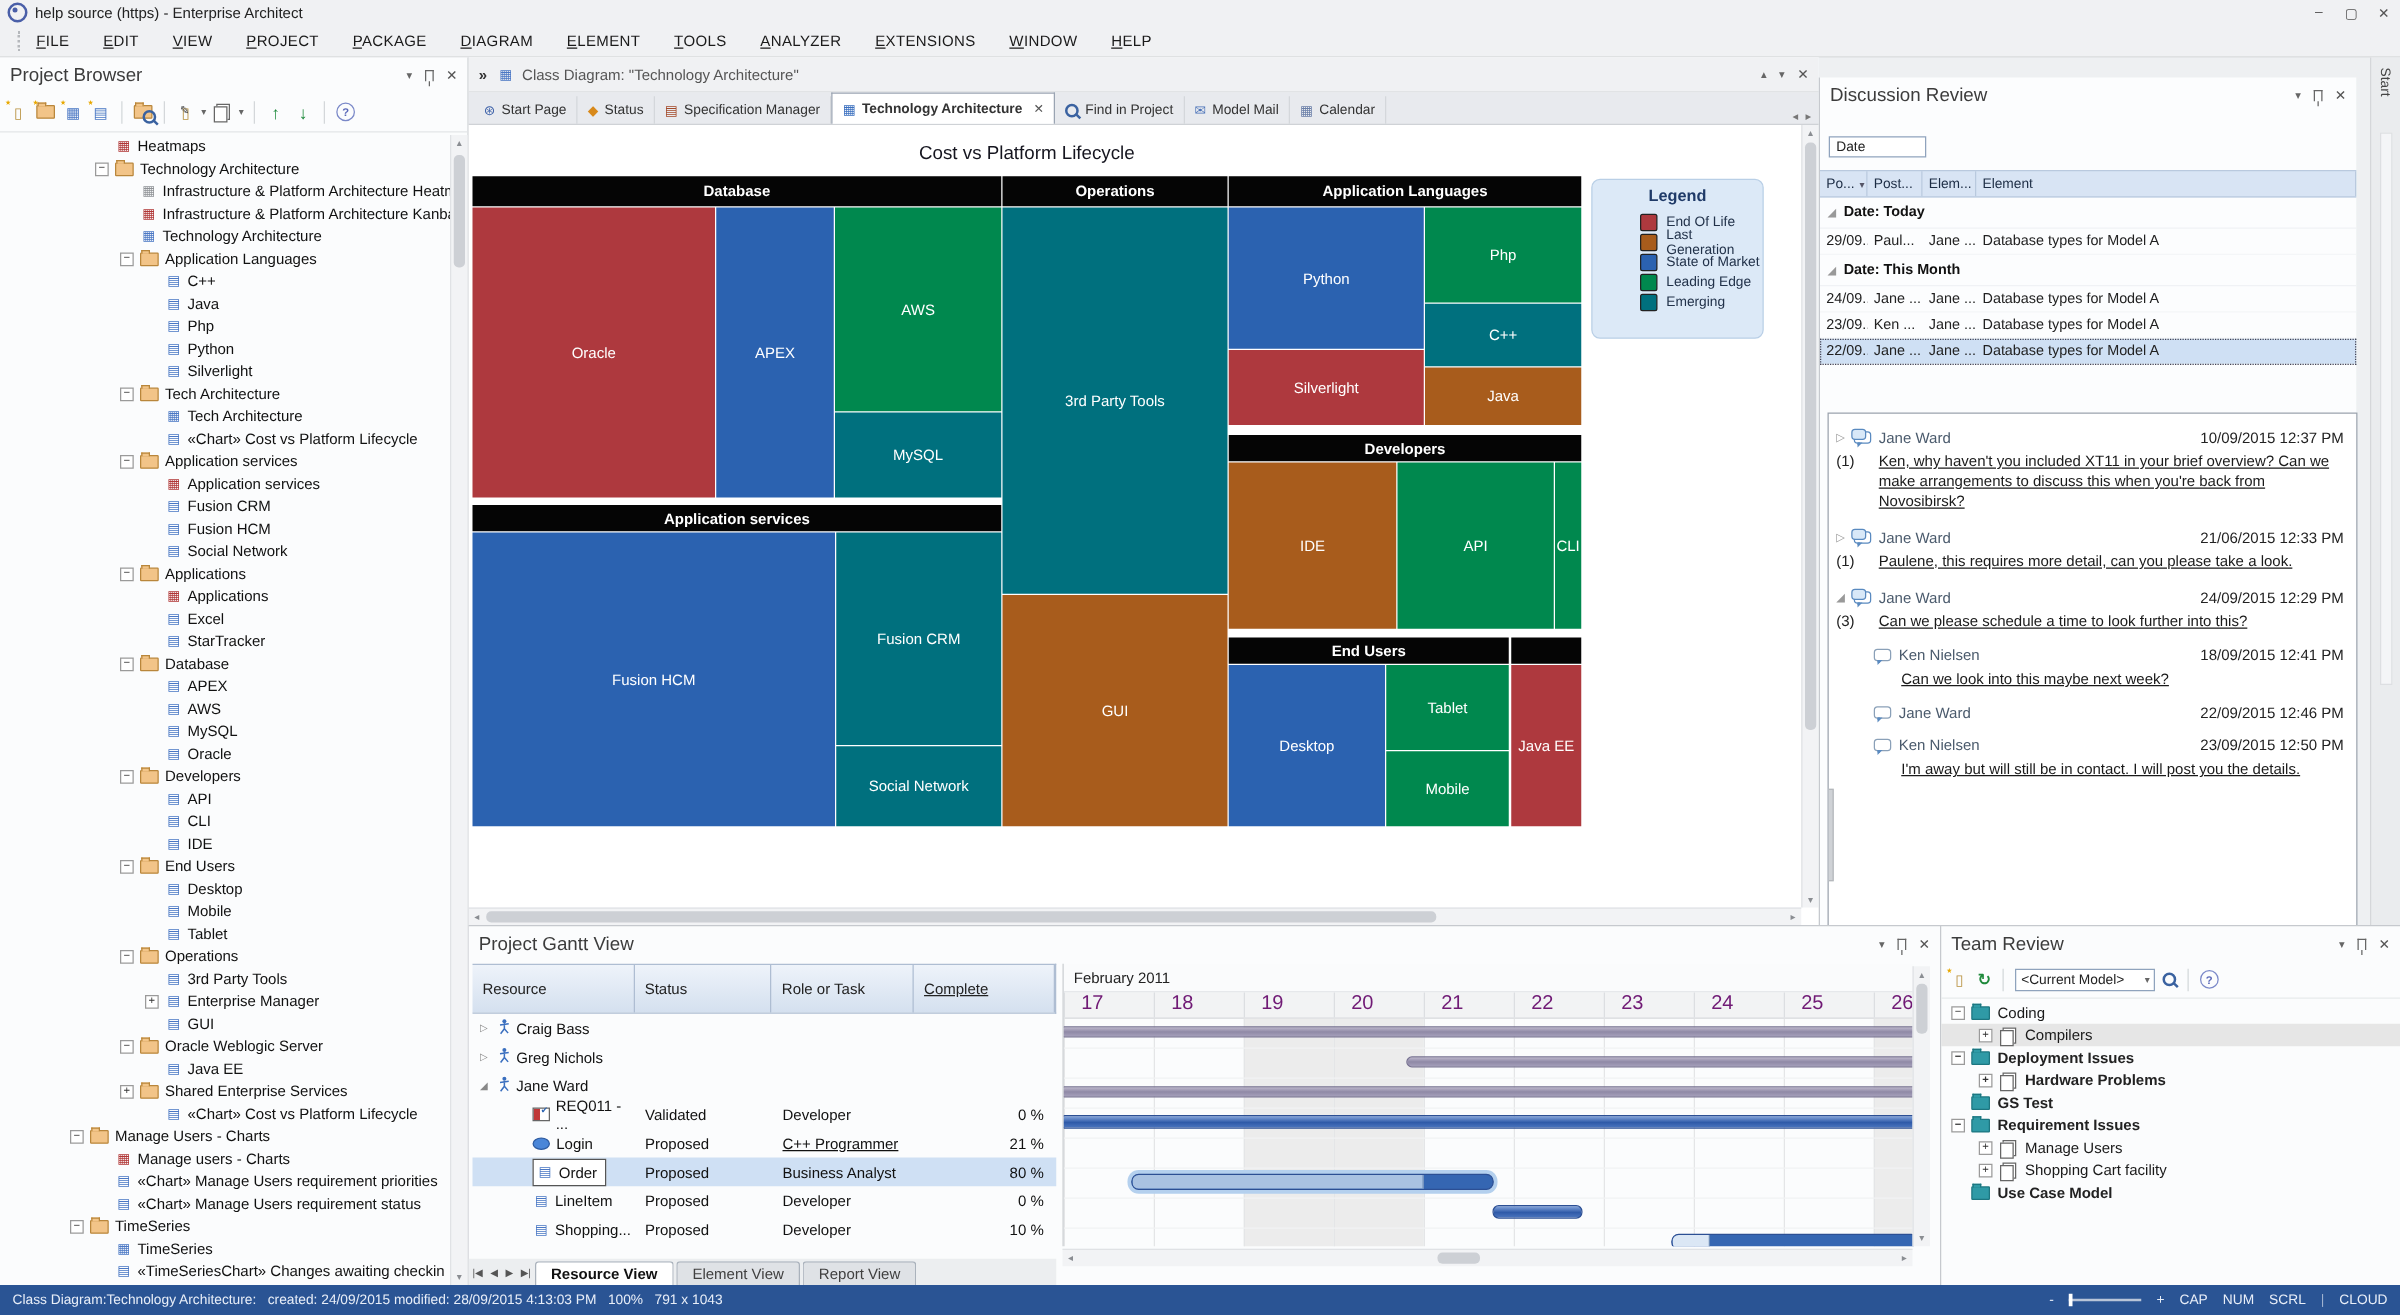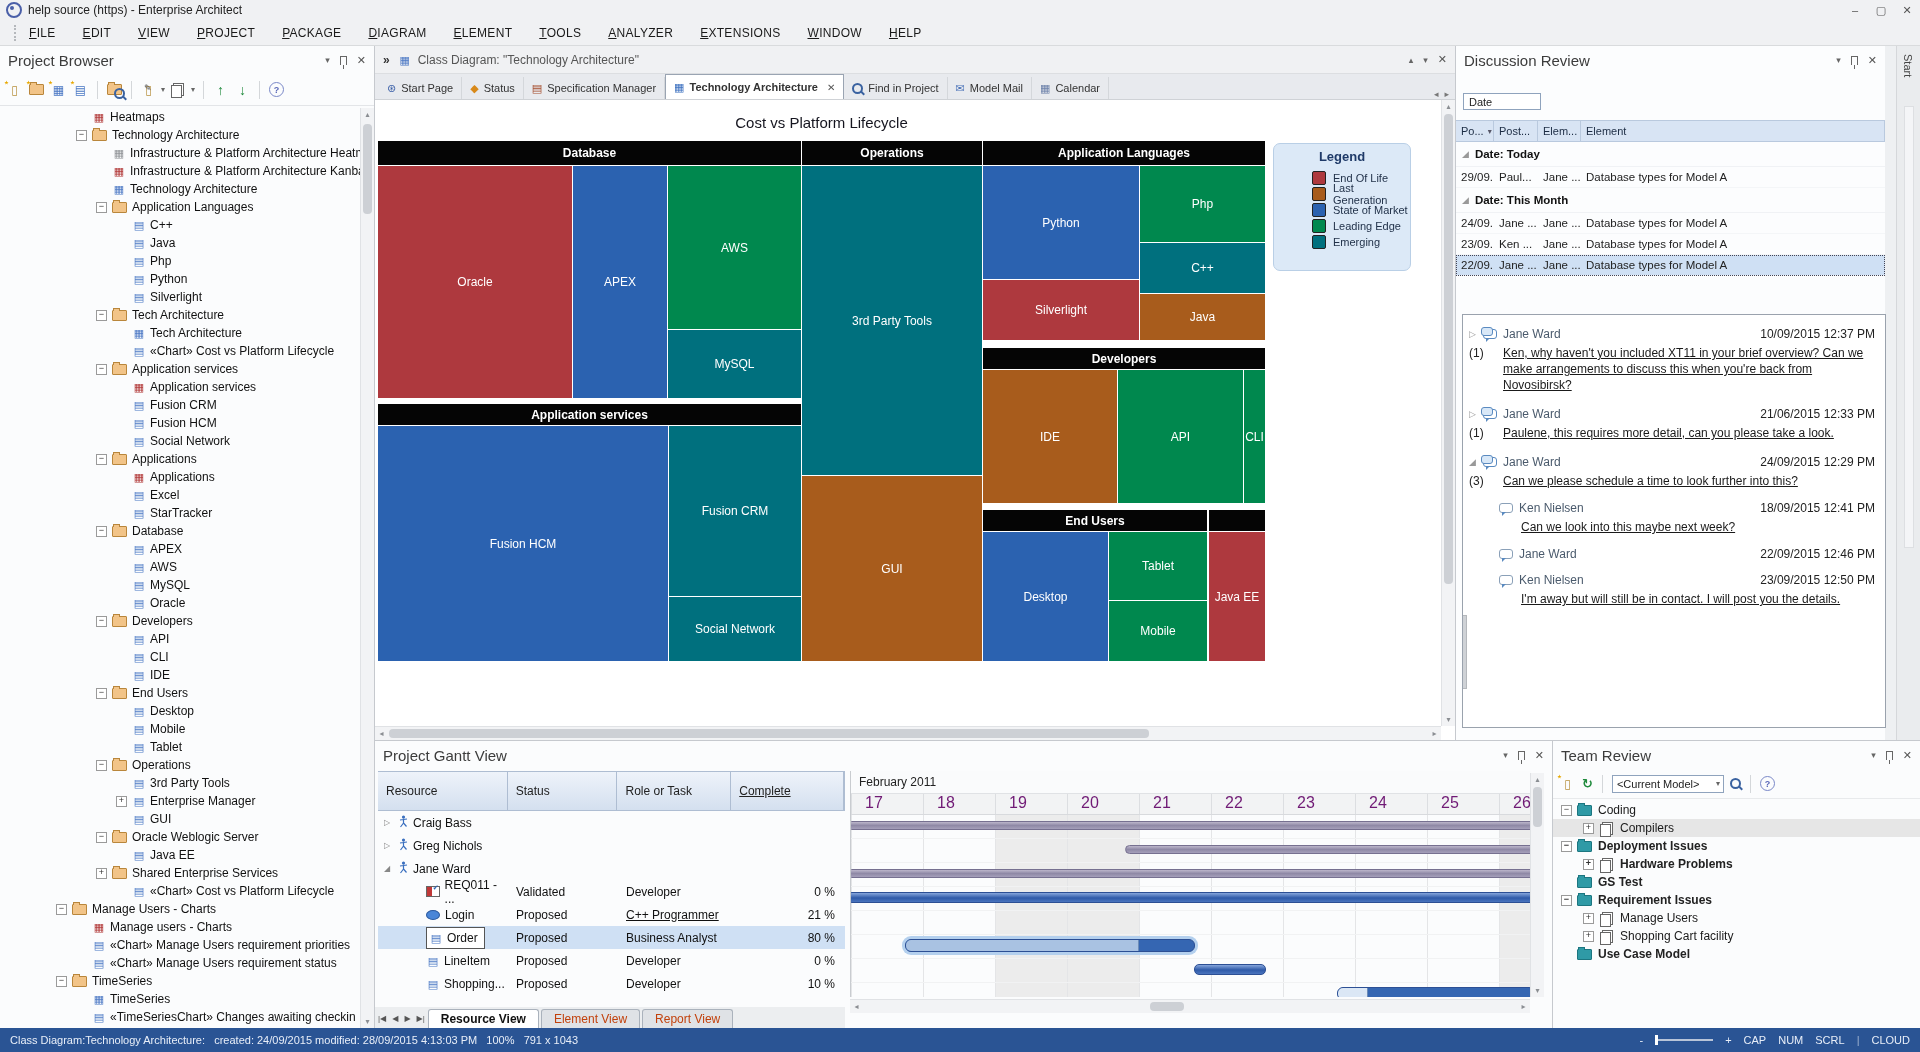--- a/index.html
+++ b/index.html
@@ -64,21 +64,21 @@
   #canvas-title{position:absolute;left:3px;top:14px;width:887px;text-align:center;font-size:15px;color:#15151f;}
   #treemap{position:absolute;left:3px;top:41px;width:887px;height:520px;}
   .tm-head{position:absolute;background:#050505;color:#fff;font-weight:bold;font-size:12px;display:flex;align-items:center;justify-content:center;overflow:hidden;}
   .tm-box{position:absolute;display:flex;align-items:center;justify-content:center;color:#fff;font-size:12px;overflow:hidden;white-space:nowrap;}
   #legend{position:absolute;left:898px;top:43px;width:138px;height:128px;background:#dcE9f7;background:#dce9f7;
     border:1px solid #b9cfe6;border-radius:7px;box-sizing:border-box;padding:5px 0 0 10px;}
   #legend h4{margin:0 0 6px -10px;text-align:center;font-size:13px;color:#1f3a68;}
   .lg-item{display:flex;align-items:center;gap:7px;height:16px;font-size:11px;color:#22324a;padding-left:28px;}
   .lg-sw{width:12px;height:12px;border:1px solid #222;border-radius:2px;flex:none;}
   
-  #discussion{position:absolute;left:1455px;top:46px;width:430px;height:694px;background:#fcfdfe;border-left:1px solid #c6c9ce;box-sizing:border-box;}
+  #discussion{position:absolute;left:1455px;top:62px;width:430px;height:694px;background:#fcfdfe;border-left:1px solid #c6c9ce;box-sizing:border-box;}
   #disc-filter{position:absolute;left:7px;top:47px;width:78px;height:17px;border:1px solid #8fa3bd;background:#fff;
     font-size:11px;color:#222;display:flex;align-items:center;padding-left:5px;box-sizing:border-box;}
   #disc-cols{position:absolute;left:0;top:74px;width:100%;height:20px;background:#d8e4f4;border-top:1px solid #b9c9de;border-bottom:1px solid #b9c9de;display:flex;font-size:11px;color:#1c2c44;}
   .dc-cell{border-right:1px solid #b9c9de;display:flex;align-items:center;padding-left:5px;box-sizing:border-box;gap:4px;}
   #disc-rows{position:absolute;left:0;top:96px;width:100%;}
   .disc-group{height:24px;display:flex;align-items:center;font-size:11.5px;font-weight:bold;color:#111;padding-left:6px;gap:6px;border-bottom:1px solid #f0f2f5;}
   .disc-group .mk{color:#999;font-size:9px;}
   .disc-row{height:20px;display:flex;font-size:11.5px;color:#222;align-items:center;border-bottom:1px solid #f4f6f8;}
   .disc-row .c{padding-left:5px;box-sizing:border-box;white-space:nowrap;overflow:hidden;}
   .disc-row.selected{background:#cfe0f4;outline:1px dotted #445;outline-offset:-1px;}
@@ -109,21 +109,21 @@
   #g-thead .th{display:flex;align-items:center;padding-left:8px;font-size:12px;color:#222;border-right:1px solid #aebdd2;box-sizing:border-box;}
   .g-row{height:23px;display:flex;align-items:center;font-size:12px;color:#111;}
   .g-row .cell{height:100%;display:flex;align-items:center;box-sizing:border-box;}
   .g-row.selected{background:#cfe0f4;}
   .g-row .edit-box{border:1px solid #555;background:#fff;display:flex;align-items:center;height:20px;padding:0 6px 0 2px;}
   .i-ellipse{width:12px;height:8px;border-radius:50%;background:#4a86d8;border:1px solid #2c5aa0;display:inline-block;}
   .i-req{width:12px;height:9px;border:1px solid #666;background:linear-gradient(90deg,#c03838 45%,#fff 45%);position:relative;display:inline-block;}
   .i-req::after{content:'✔';position:absolute;right:0;top:-3px;font-size:7px;color:#2a62b0;}
   #g-tabs{position:absolute;left:0px;top:266px;width:470px;height:22px;display:flex;align-items:center;background:#eceef0;font-size:12px;}
   #g-tabs .nav{color:#555;font-size:9px;margin:0 3px;}
-  .vtab{padding:2px 12px;border:1px solid #aab2bc;border-bottom:none;background:#dfe2e6;margin-right:2px;border-radius:3px 3px 0 0;color:#c2410c;}
+  .vtab{padding:2px 12px;border:1px solid #aab2bc;border-bottom:none;background:#dfe2e6;margin-right:2px;border-radius:3px 3px 0 0;color:#404040;}
   .vtab.active{background:#fff;font-weight:bold;color:#111;}
   #g-chart{position:absolute;left:475px;top:30px;width:680px;height:226px;overflow:hidden;border-left:1px solid #c9ccd0;}
   #gc-month{height:22px;font-size:12px;color:#222;display:flex;align-items:center;padding-left:8px;border-bottom:1px solid #e0e2e5;background:#fafbfc;}
   #gc-days{height:20px;display:flex;background:#f2f3f4;border-bottom:1px solid #d8dadd;}
   #gc-days span{width:72px;flex:none;padding-left:13px;box-sizing:border-box;font-size:16px;color:#701a75;border-left:1px solid #dcdee1;}
   #gc-body{position:relative;height:184px;}
   #gc-cols{position:absolute;inset:0;display:flex;}
   #gc-cols .col{width:72px;flex:none;border-left:1px solid #e4e5e7;box-sizing:border-box;height:100%;}
   #gc-cols .col.shade{background:#ececec;}
   #gc-rows{position:absolute;inset:0;}

